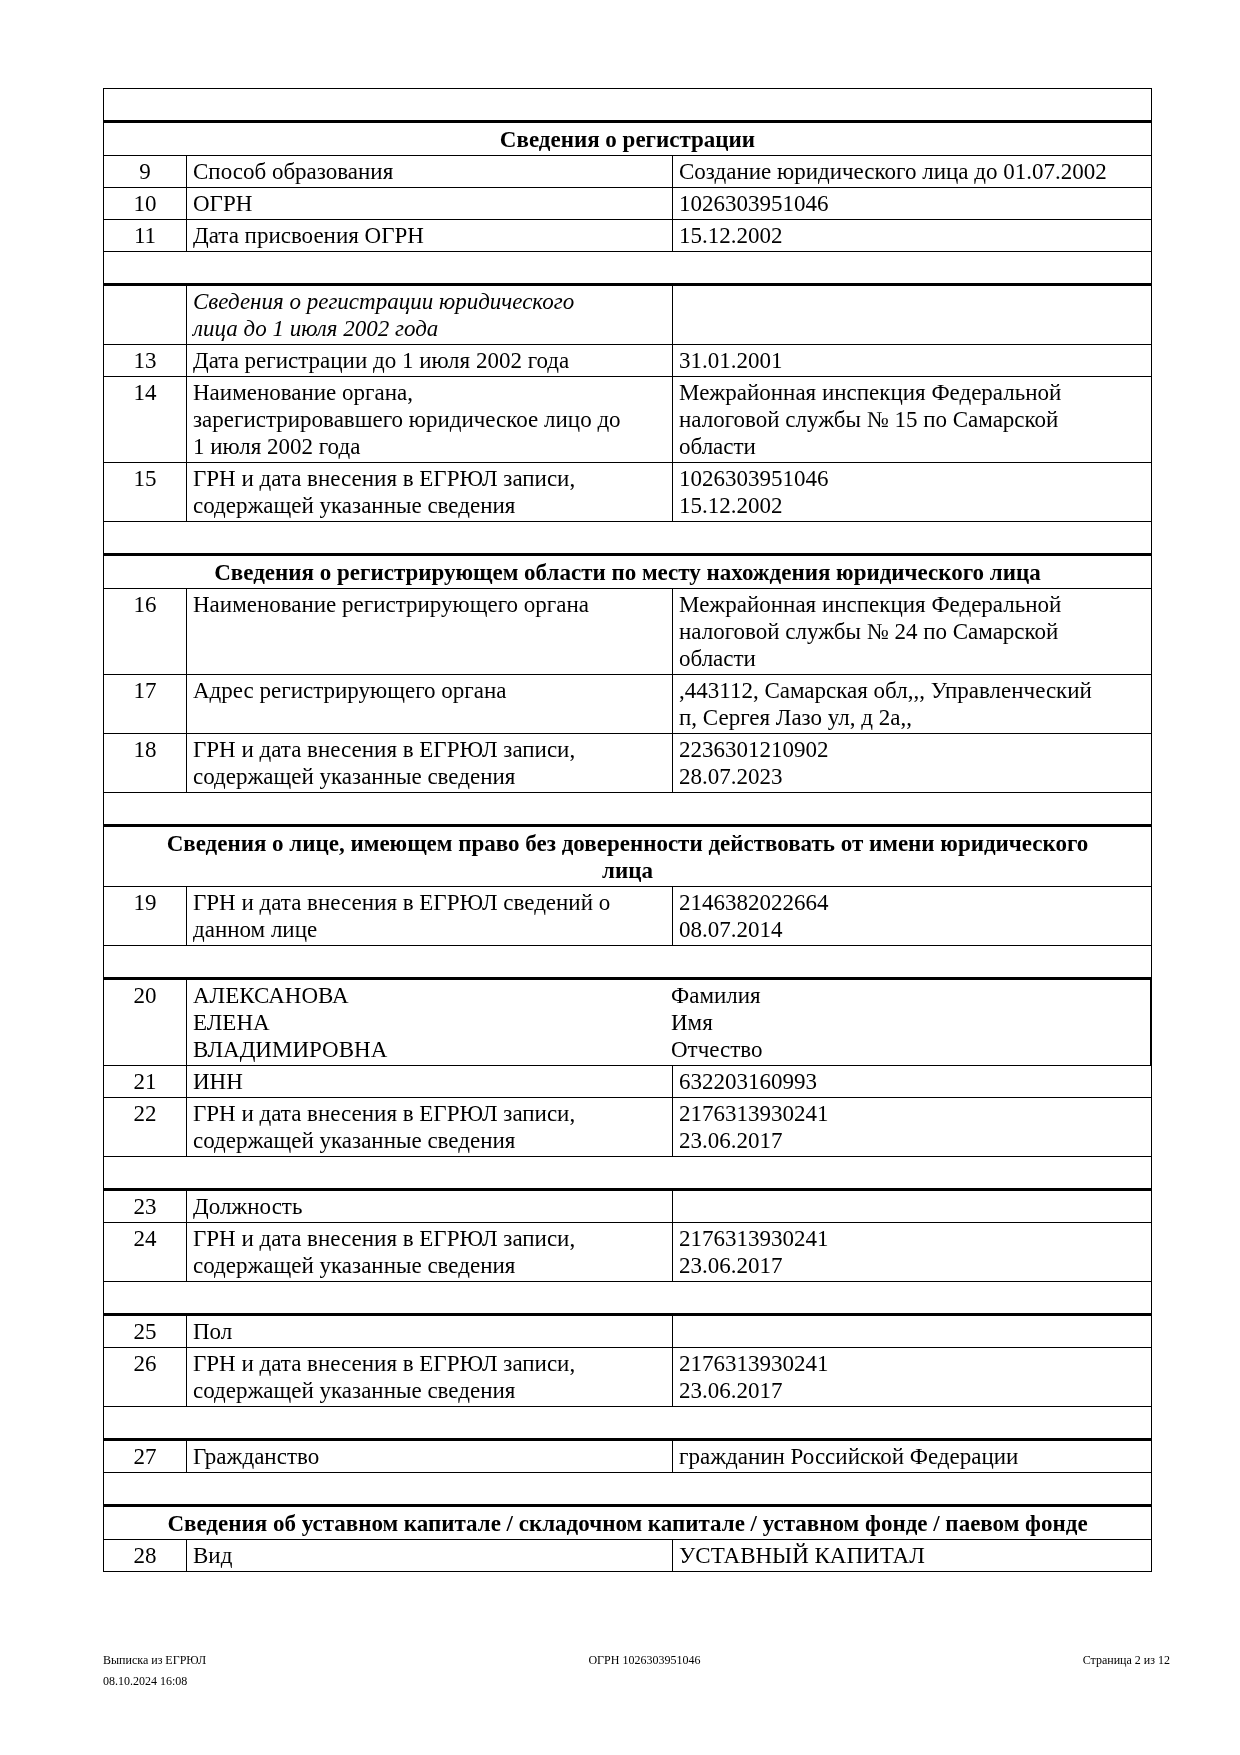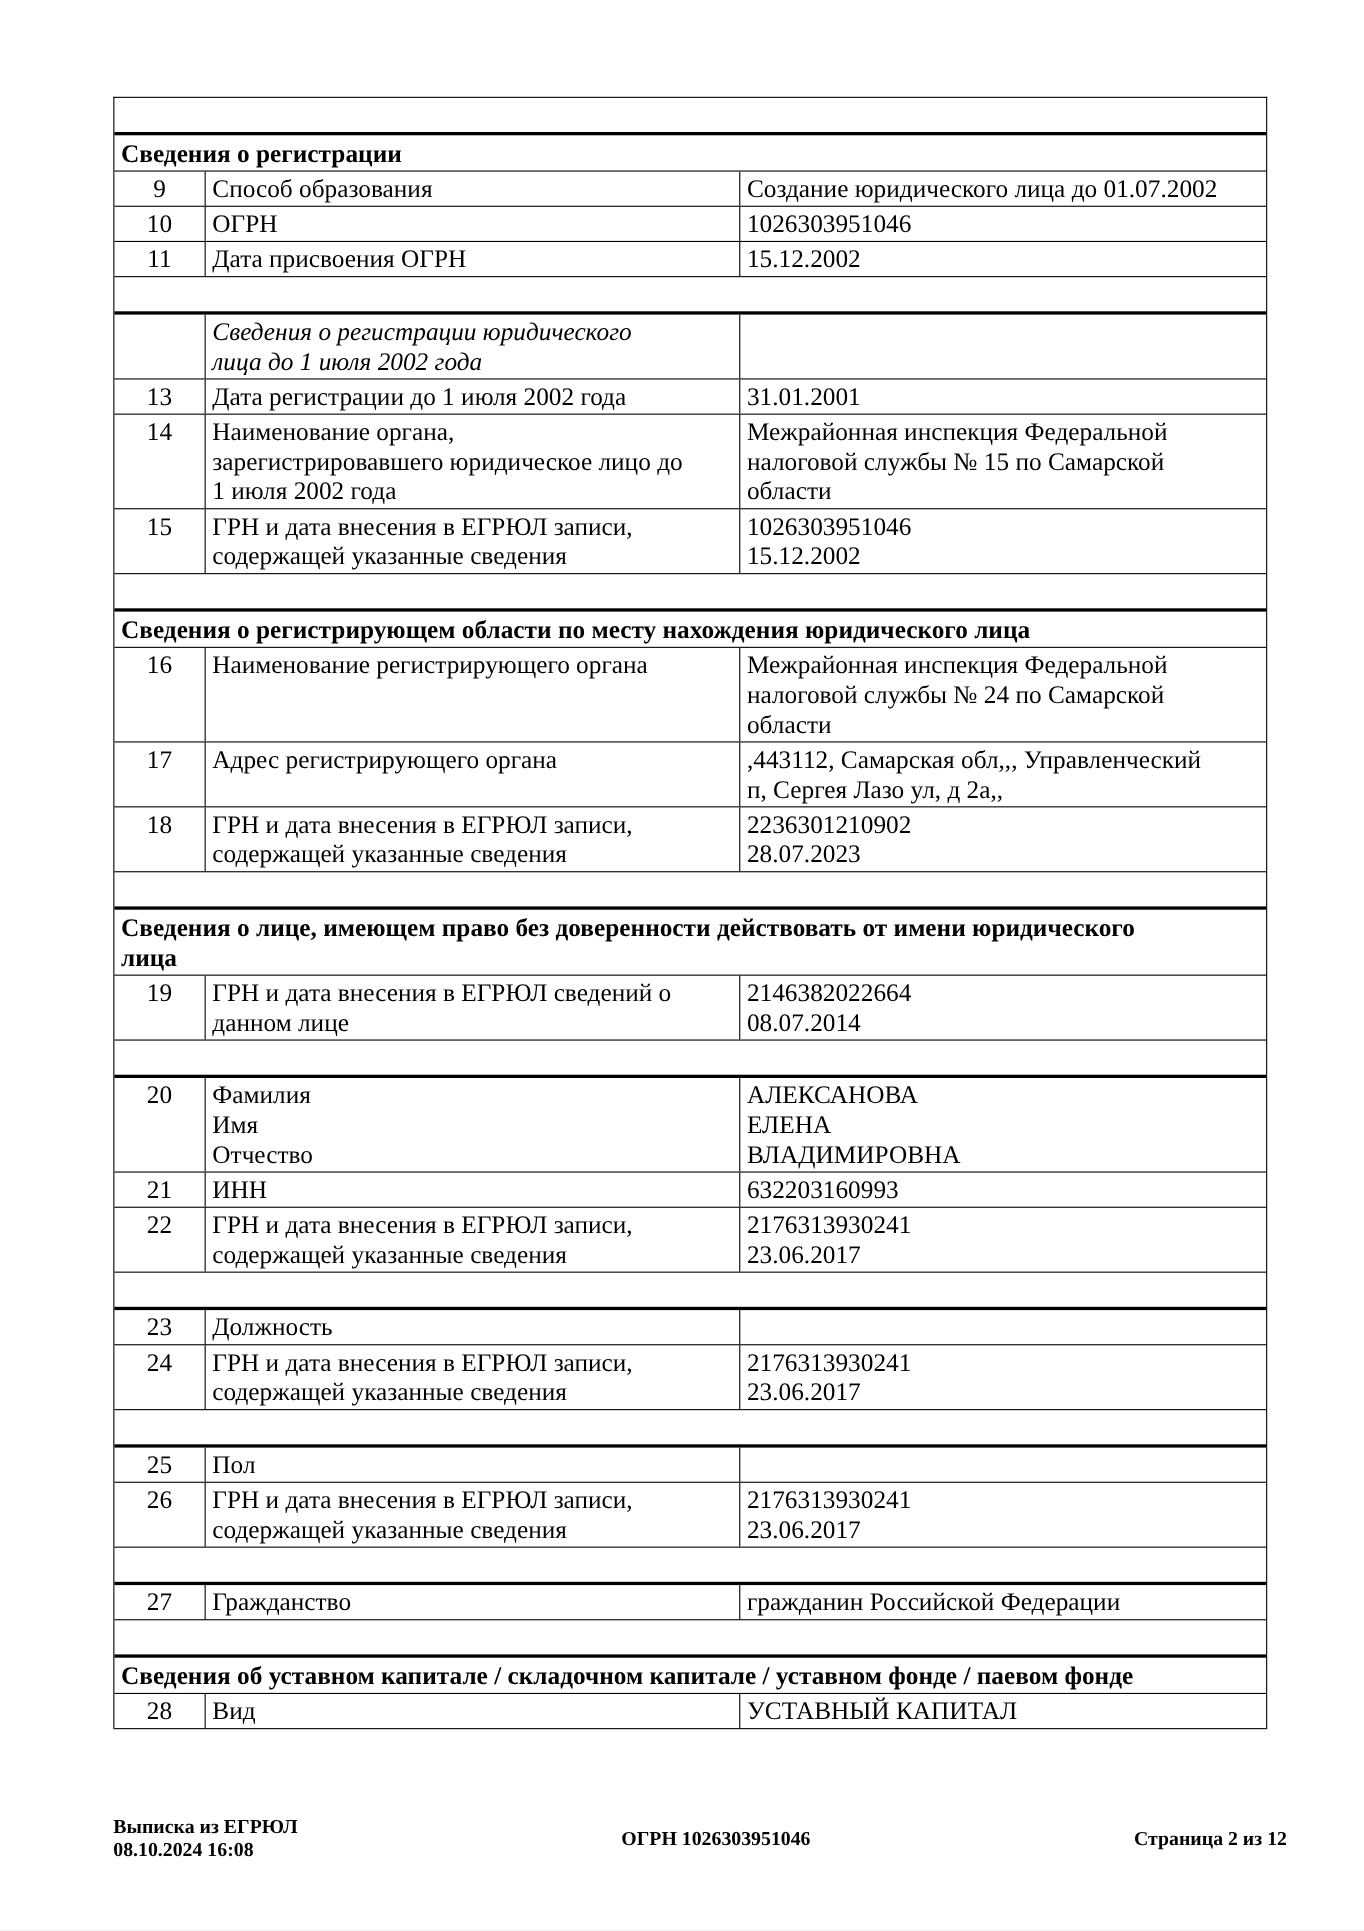--- a/index.html
+++ b/index.html
@@ -27,21 +27,21 @@
     border-bottom:1.5px solid #000;
     font-size:23px;
     line-height:27px;
   }
   .trow.spacer{
     height:31px;
     border-bottom:3px solid #000;
   }
   .trow.section{
     font-weight:bold;
-    text-align:left;
+    text-align:center;
     padding:3px 6px 2px 6px;
     white-space:pre-line;
   }
   .trow.data{
     display:flex;
     align-items:stretch;
   }
   .c{
     white-space:pre-line;
     box-sizing:border-box;
@@ -68,24 +68,23 @@
     font-weight:normal;
     font-style:italic;
   }
   .footer{
     position:absolute;
     left:103px;
     top:1650px;
     width:1067px;
     display:flex;
     justify-content:space-between;
-    align-items:center;
-    font-size:18px;
+    align-items:flex-start;
+    font-size:12px;
     line-height:21px;
-    font-weight:bold;
   }
   .footer .f-left{text-align:left;}
   .footer .f-center{text-align:center;}
   .footer .f-right{text-align:right;}
 </style>
 </head>
 <body>
 
 <div class="page">
 
@@ -163,26 +162,26 @@
       <div class="trow data">
         <div class="c num">19</div>
         <div class="c label">ГРН и дата внесения в ЕГРЮЛ сведений о
 данном лице</div>
         <div class="c value">2146382022664
 08.07.2014</div>
       </div>
       <div class="trow spacer"></div>
       <div class="trow data">
         <div class="c num">20</div>
+        <div class="c value">АЛЕКСАНОВА
+ЕЛЕНА
+ВЛАДИМИРОВНА</div>
         <div class="c label">Фамилия
 Имя
 Отчество</div>
-        <div class="c value">АЛЕКСАНОВА
-ЕЛЕНА
-ВЛАДИМИРОВНА</div>
       </div>
       <div class="trow data">
         <div class="c num">21</div>
         <div class="c label">ИНН</div>
         <div class="c value">632203160993</div>
       </div>
       <div class="trow data">
         <div class="c num">22</div>
         <div class="c label">ГРН и дата внесения в ЕГРЮЛ записи,
 содержащей указанные сведения</div>

